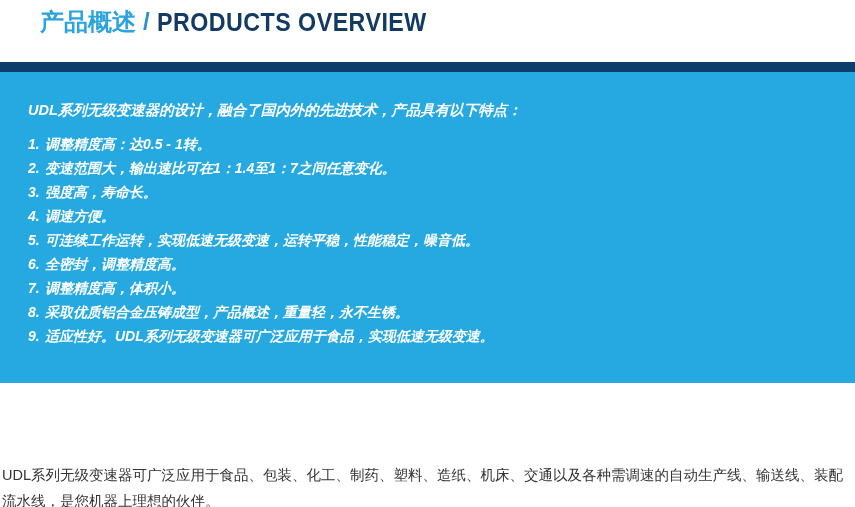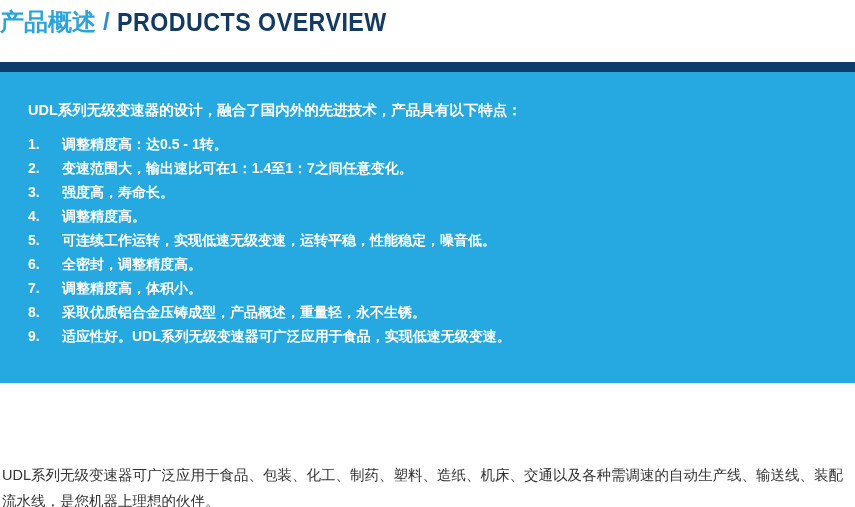--- a/index.html
+++ b/index.html
@@ -29,20 +29,21 @@
     display: flex;
     align-items: center;
     white-space: nowrap;
     line-height: 1;
   }
   .title-cn {
     font-size: 24px;
     font-weight: 700;
     color: #2ba3dd;
     letter-spacing: 0px;
+    padding-left: 40px;
   }
   .title-sep {
     font-size: 24px;
     font-weight: 700;
     color: #2f8fc9;
     margin: 0 7px 0 7px;
   }
   .title-en {
     font-size: 25px;
     font-weight: 700;
@@ -53,20 +54,21 @@
   }
 
   
   .feature-panel {
     position: absolute;
     left: 0px;
     top: 62px;
     width: 855px;
     height: 321px;
     background: #26a9e0;
+    font-style: italic;
   }
   .panel-topbar {
     position: absolute;
     left: 0;
     top: 0;
     width: 855px;
     height: 10px;
     background: #0d3d6b;
   }
   .panel-body {
@@ -96,21 +98,21 @@
     font-weight: 700;
     line-height: 24px;
     white-space: nowrap;
     display: flex;
   }
   .feature-num {
     display: inline-block;
     min-width: 17px;
     flex: 0 0 auto;
   }
-  .feature-text { flex: 1 1 auto; margin-left: 17px; }
+  .feature-text { flex: 1 1 auto; }
 
   
   .closing-paragraph {
     position: absolute;
     left: 2px;
     top: 447px;
     width: 845px;
     color: #333333;
     font-size: 14.5px;
     line-height: 26px;
@@ -140,21 +142,21 @@
         <li>
           <span class="feature-num">2.</span>
           <span class="feature-text">变速范围大，输出速比可在1：1.4至1：7之间任意变化。</span>
         </li>
         <li>
           <span class="feature-num">3.</span>
           <span class="feature-text">强度高，寿命长。</span>
         </li>
         <li>
           <span class="feature-num">4.</span>
-          <span class="feature-text">调整精度高。</span>
+          <span class="feature-text">调速方便。</span>
         </li>
         <li>
           <span class="feature-num">5.</span>
           <span class="feature-text">可连续工作运转，实现低速无级变速，运转平稳，性能稳定，噪音低。</span>
         </li>
         <li>
           <span class="feature-num">6.</span>
           <span class="feature-text">全密封，调整精度高。</span>
         </li>
         <li>

